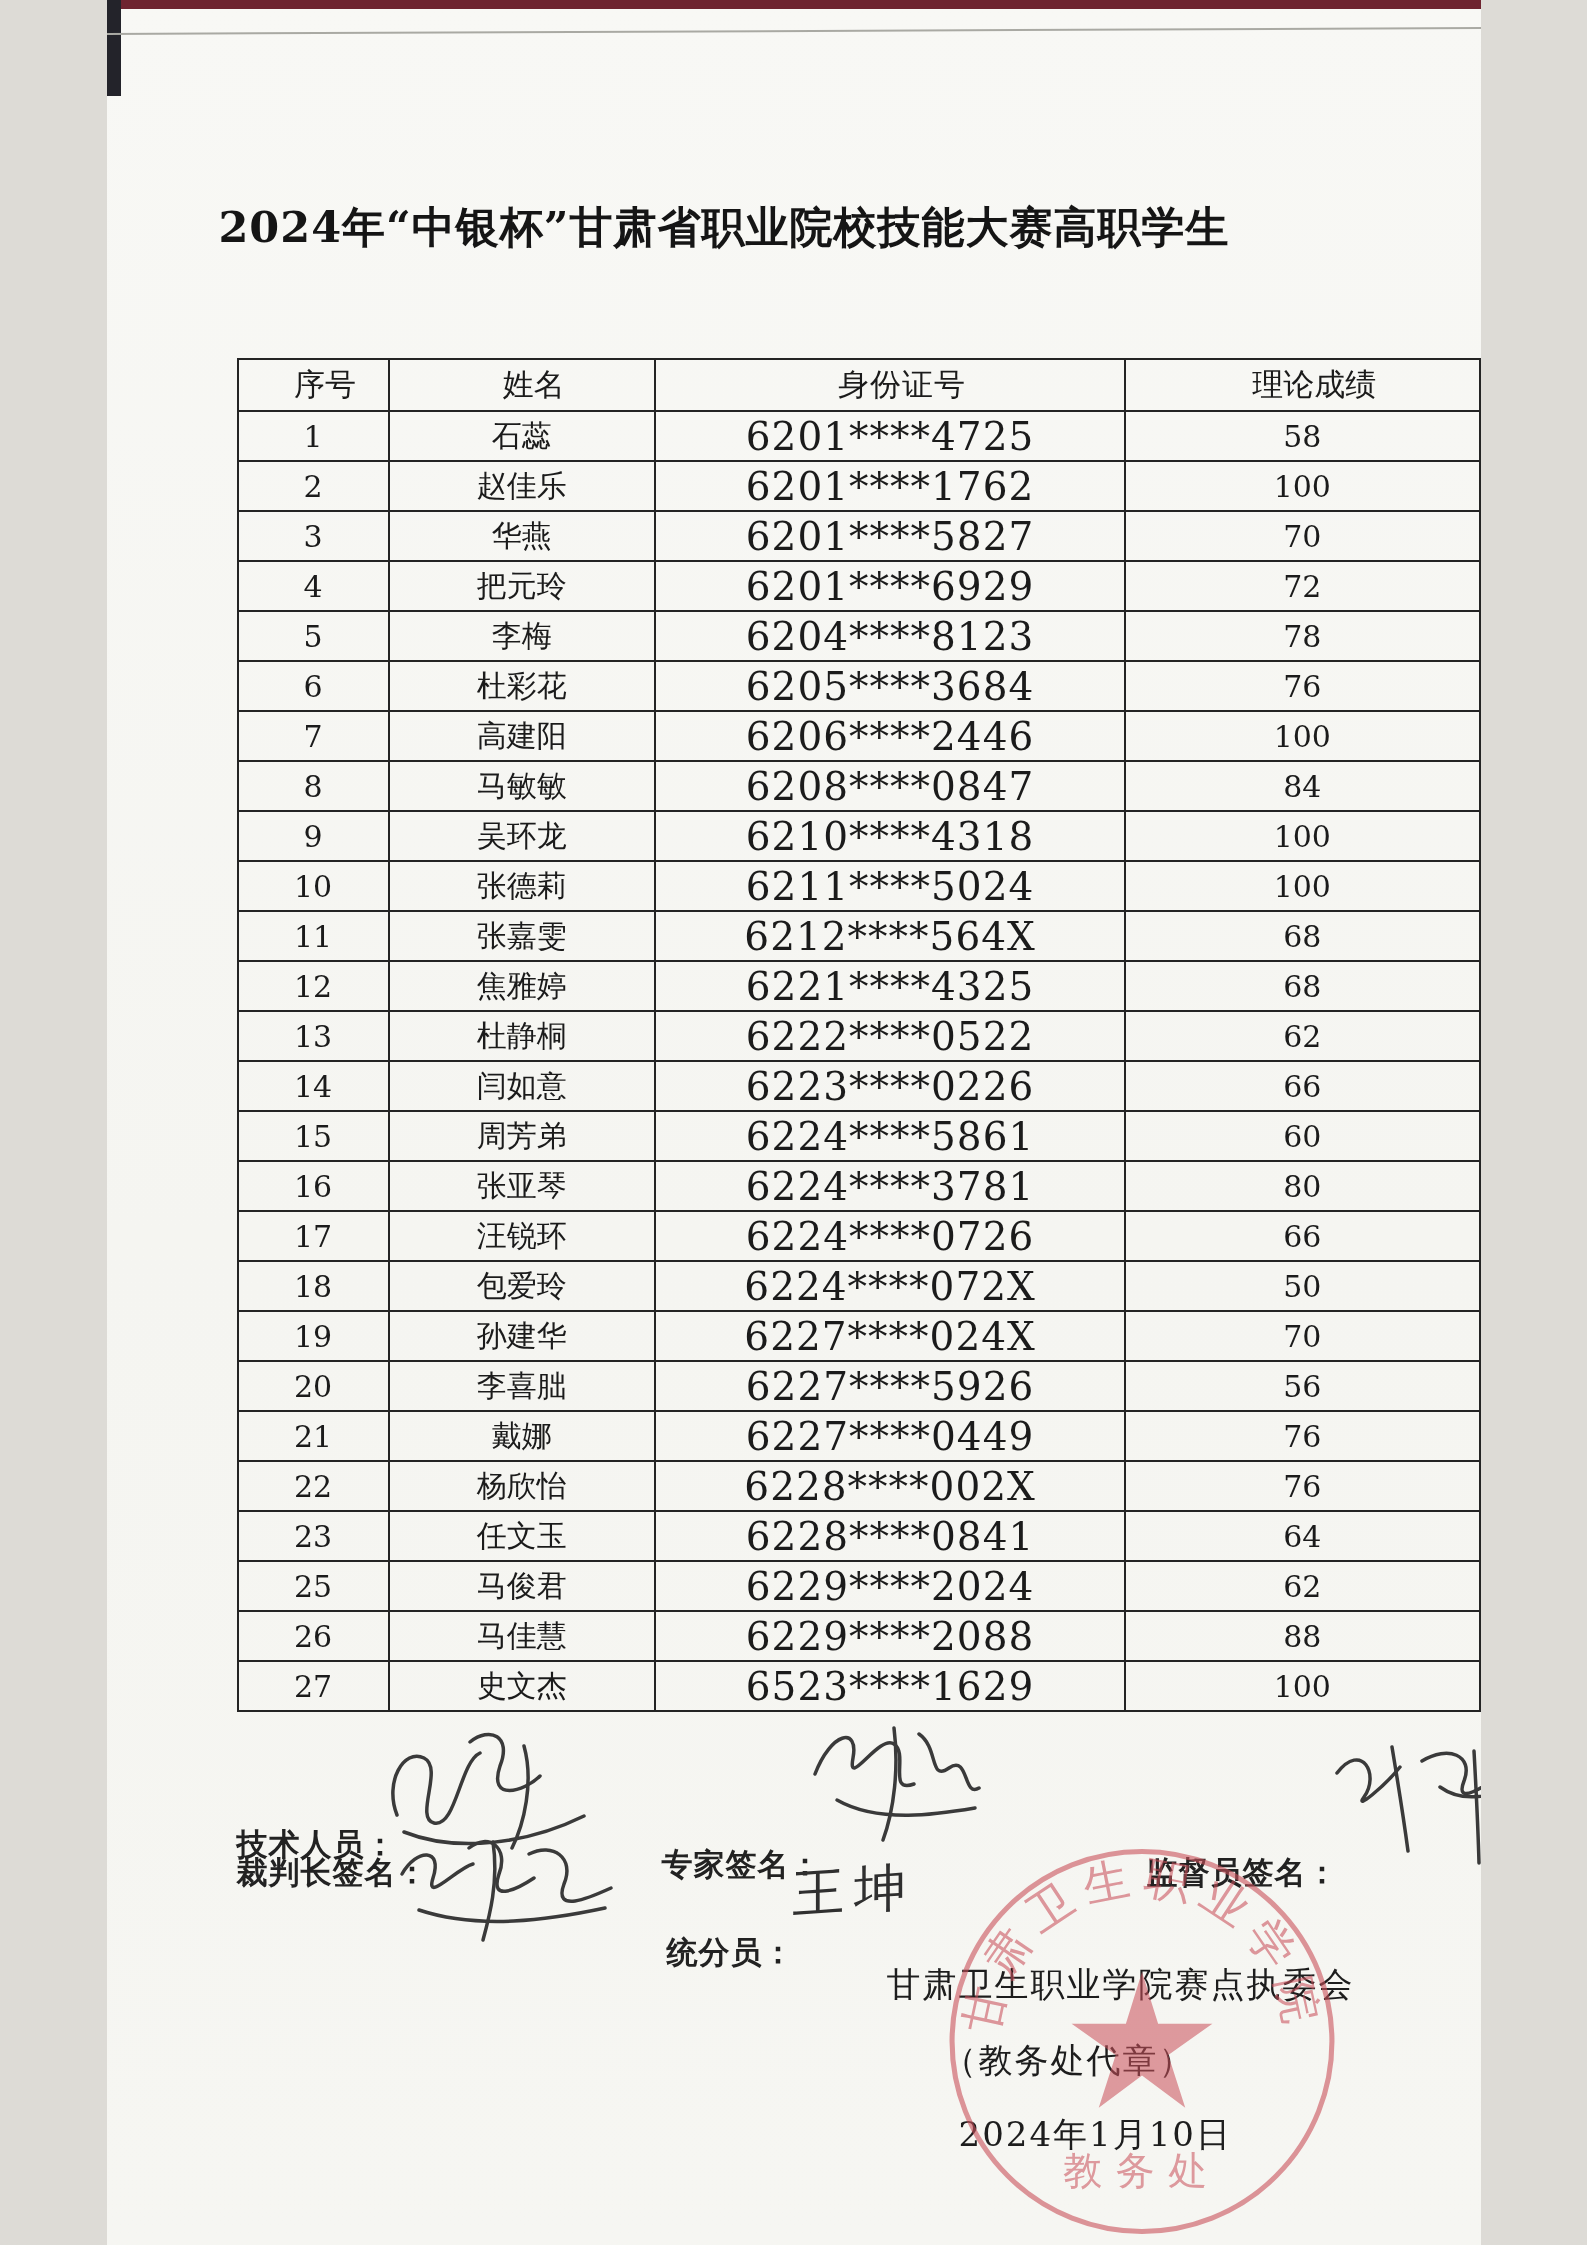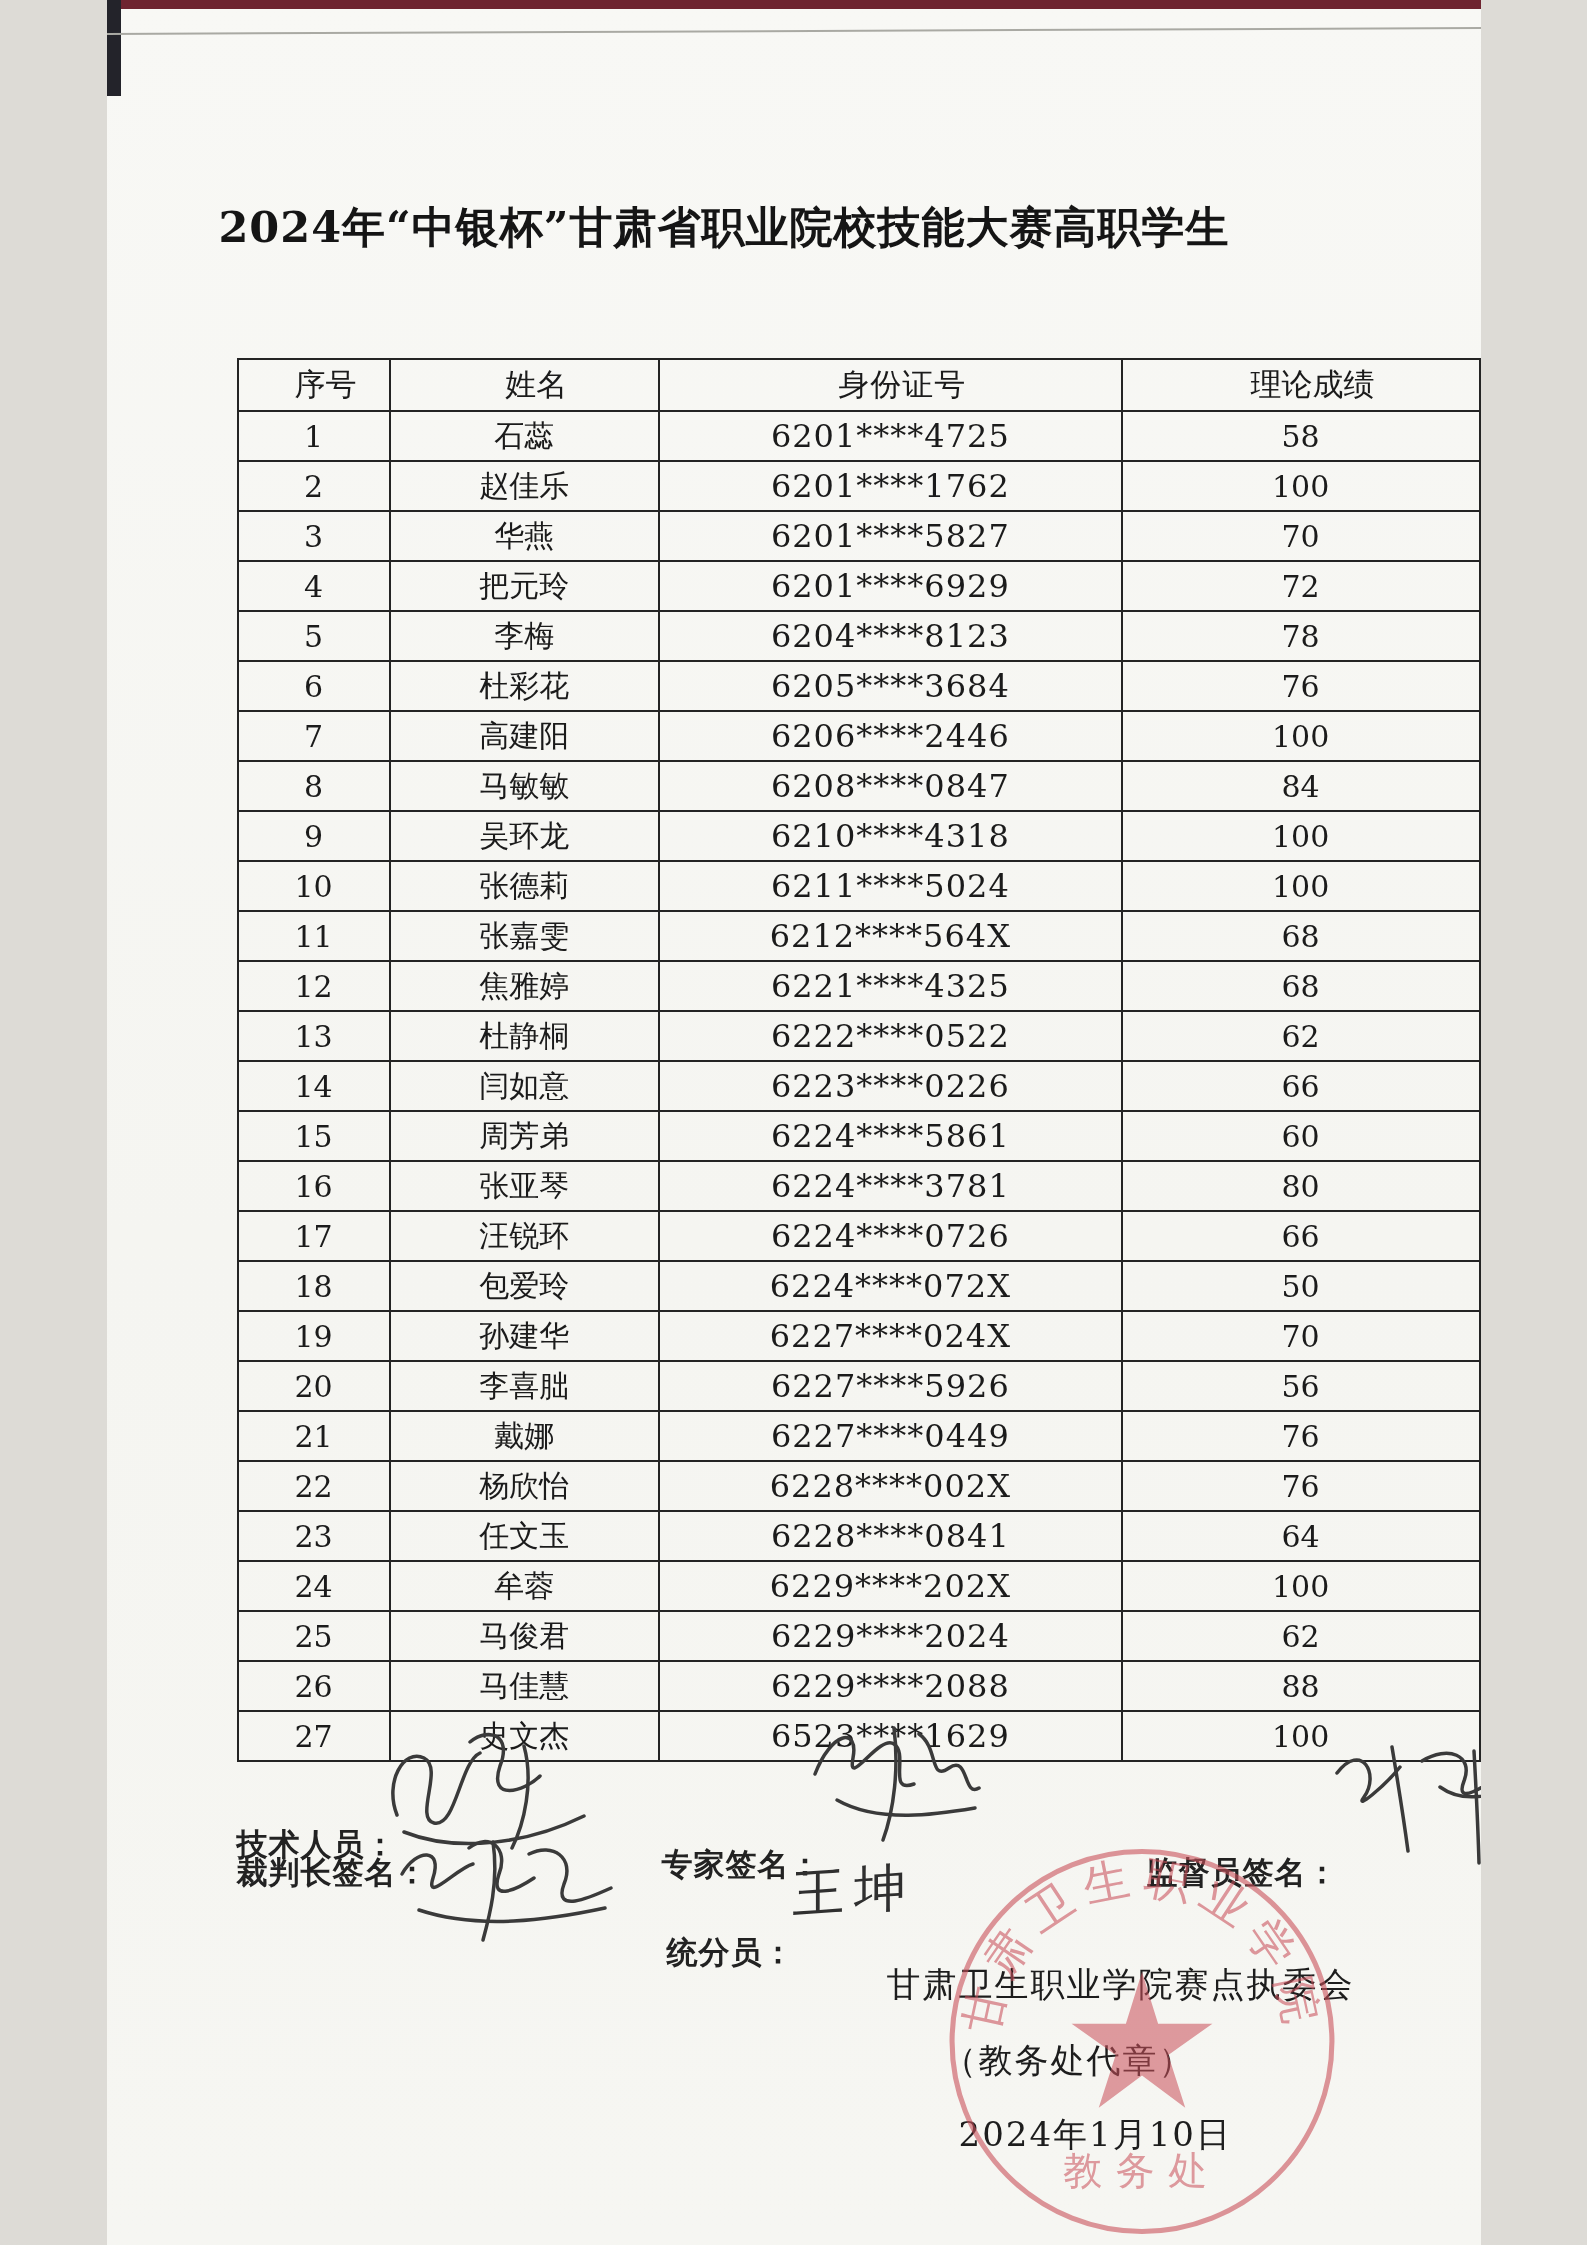--- a/index.html
+++ b/index.html
@@ -30,21 +30,21 @@
   }
   .results-table th,.results-table td{
     border:2px solid #242424;
     text-align:center;vertical-align:middle;
     padding:0;overflow:hidden;white-space:nowrap;
   }
   .results-table th{height:50px;font-weight:normal;font-size:31px;padding-left:24px;}
   .results-table td{height:48px;}
   .col-no{width:142px;}
   .col-name{width:287px;}
-  .col-id{width:491px;font-size:32px;letter-spacing:1px;}
+  .col-id{width:491px;font-size:39px;letter-spacing:1px;}
   .col-score{width:383px;}
   
   .sig-label{
     position:absolute;font-family:"Liberation Sans","DejaVu Sans",sans-serif;
     font-size:31px;font-weight:600;color:#222;letter-spacing:1px;white-space:nowrap;margin-top:44px;
   }
   .sig-svg{position:absolute;}
   .sig-svg path{fill:none;stroke:#3a3a3a;stroke-width:3.5;stroke-linecap:round;stroke-linejoin:round;}
   .handwritten-name{
     position:absolute;font-size:52px;color:#2f2f2f;
@@ -221,26 +221,20 @@
           <td class="col-id">6228****002X</td>
           <td class="col-score">76</td>
         </tr>
         <tr>
           <td class="col-no">23</td>
           <td class="col-name">任文玉</td>
           <td class="col-id">6228****0841</td>
           <td class="col-score">64</td>
         </tr>
         <tr>
-          <td class="col-no">24</td>
-          <td class="col-name">牟蓉</td>
-          <td class="col-id">6229****202X</td>
-          <td class="col-score">100</td>
-        </tr>
-        <tr>
           <td class="col-no">25</td>
           <td class="col-name">马俊君</td>
           <td class="col-id">6229****2024</td>
           <td class="col-score">62</td>
         </tr>
         <tr>
           <td class="col-no">26</td>
           <td class="col-name">马佳慧</td>
           <td class="col-id">6229****2088</td>
           <td class="col-score">88</td>

